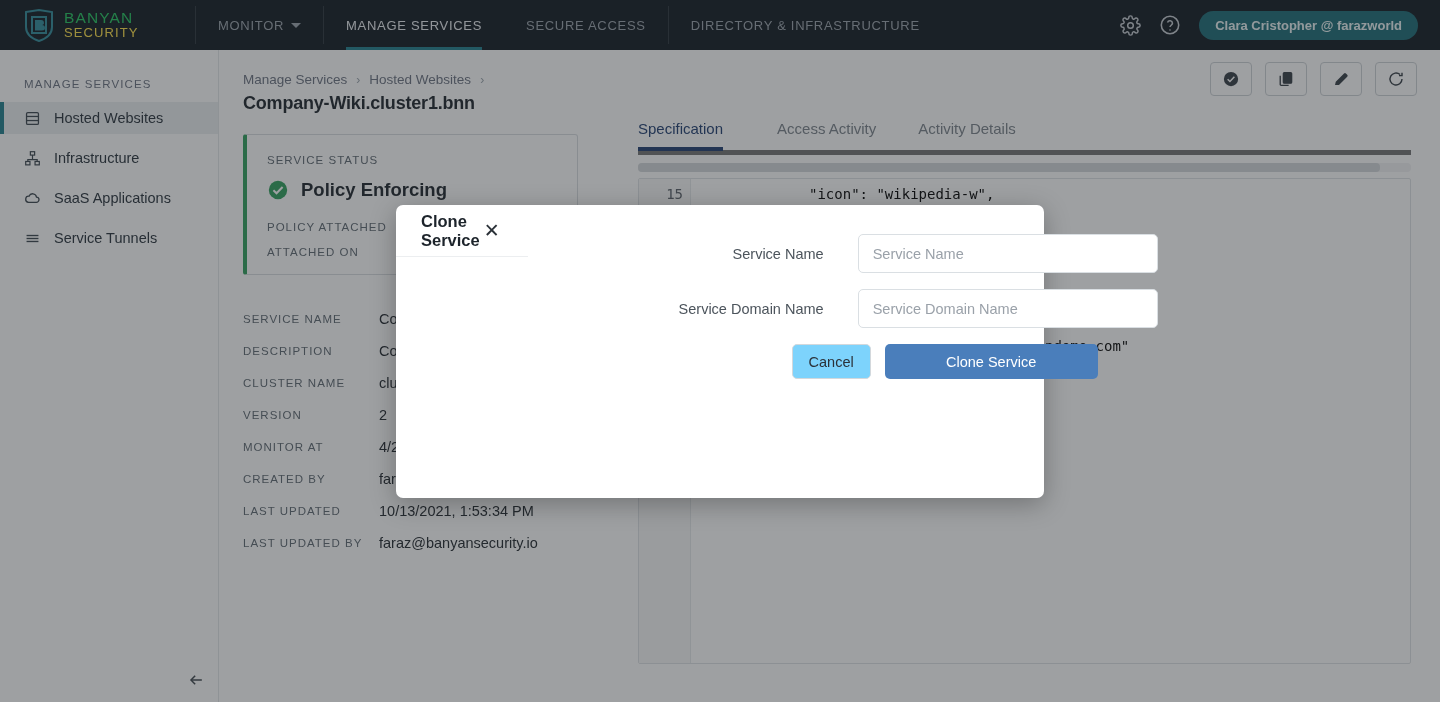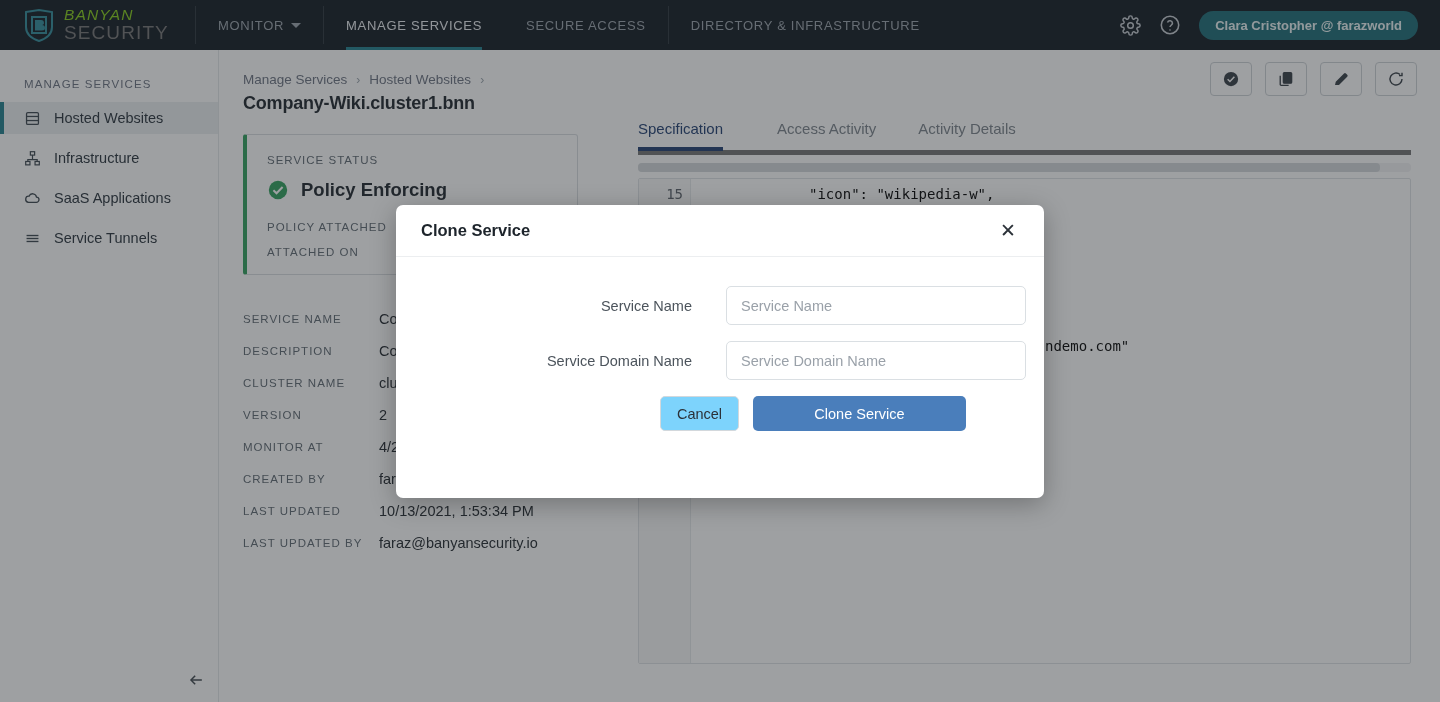--- a/index.html
+++ b/index.html
@@ -18,22 +18,22 @@
     position: absolute; top: 0; left: 0; width: 1440px; height: 50px;
     background: #101820;
     display: flex; align-items: stretch;
   }
   .brand {
     display: flex; align-items: center; gap: 10px;
     padding: 0 26px 0 24px; width: 195px;
   }
   .brand-mark { width: 30px; height: 33px; flex: none; }
   .brand-text { line-height: 1.02; }
-  .brand-line1 { color: #84cc16; font-size: 15.5px; letter-spacing: 1.1px; font-weight: 400; font-style: italic; }
-  .brand-line2 { color: #737373; font-size: 19px; letter-spacing: 1.1px; font-weight: 400; }
+  .brand-line1 { color: #22c55e; font-size: 15.5px; letter-spacing: 1.1px; font-weight: 400; }
+  .brand-line2 { color: #fde047; font-size: 13px; letter-spacing: 1.1px; font-weight: 400; }
   .nav-sep { width: 1px; background: #2b333b; margin: 6px 0; }
   .navitem {
     display: flex; align-items: center; gap: 7px;
     padding: 0 22px; color: #9aa3ab; font-size: 13px;
     letter-spacing: .7px; font-weight: 400; position: relative;
     white-space: nowrap;
   }
   .navitem.active { color: #e8ecef; }
   .navitem.active::after {
     content: ""; position: absolute; left: 22px; right: 22px; bottom: 0;
@@ -137,21 +137,21 @@
   .fold { position: absolute; right: -1px; top: 0; color: #8d949b; font-size: 9px; }
   .code { flex: 1; padding-top: 6px; font-size: 14px; position: relative; }
   .code .ln { height: 19px; line-height: 19px; white-space: pre; }
 
   
   .scrim { position: absolute; inset: 0; background: rgba(40,44,48,0.45); }
   .modal {
     position: absolute; left: 396px; top: 205px; width: 648px; height: 293px;
     background: #ffffff; border-radius: 7px;
     box-shadow: 0 6px 26px rgba(0,0,0,0.28);
-    display: flex; flex-direction: column;
+    display: flex; flex-direction: row;
   }
   .modal-head {
     height: 52px; display: flex; align-items: center; justify-content: space-between;
     padding: 0 24px 0 25px; border-bottom: 1px solid #eceef0;
   }
   .modal-title { font-size: 16.5px; font-weight: 700; color: #1d242b; }
   .modal-close { font-size: 19px; color: #2b3138; cursor: pointer; line-height: 1; padding: 4px; }
   .modal-body { padding: 29px 0 0 0; }
   .m-row { display: flex; align-items: center; margin-bottom: 16px; }
   .m-label {

